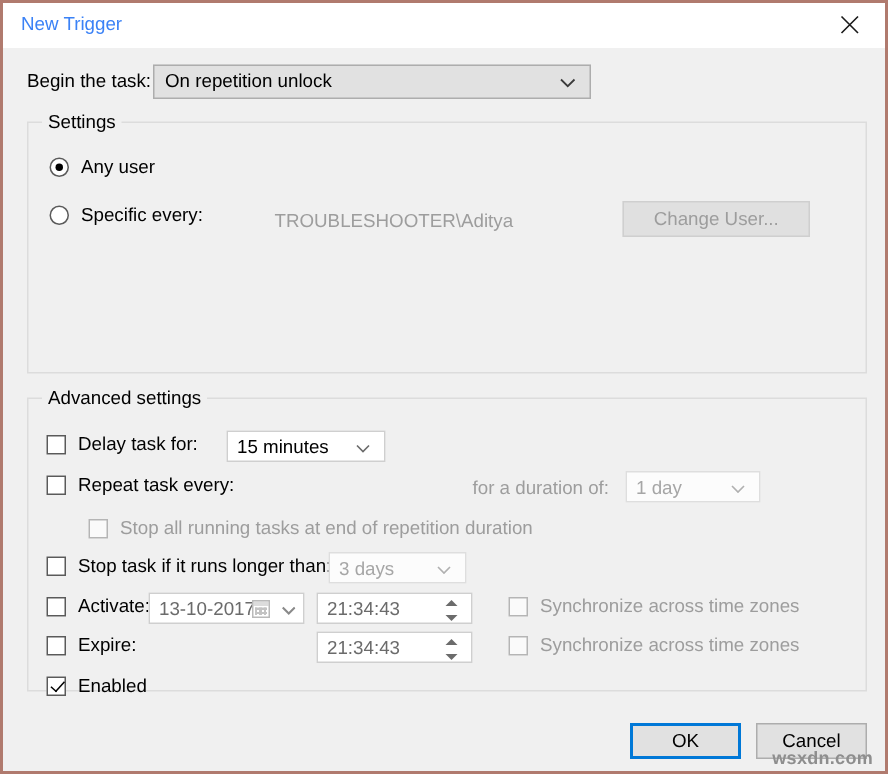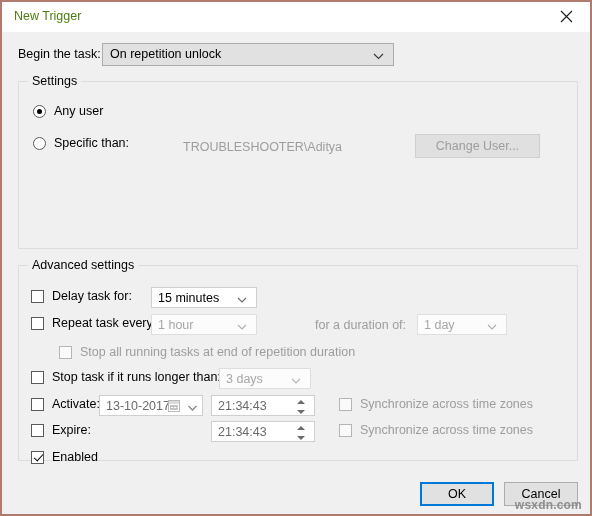--- a/index.html
+++ b/index.html
@@ -25,21 +25,21 @@
     width: 100%;
     height: 30px;
     background: #ffffff;
     box-sizing: border-box;
   }
   .title-text {
     position: absolute;
     left: 12px;
     top: 7px;
     font-size: 12.5px;
-    color: #4d7c0f;
+    color: #3b82f6;
     white-space: nowrap;
   }
   .close-btn {
     position: absolute;
     right: 2px;
     top: 0;
     width: 44px;
     height: 29px;
     display: flex;
     align-items: center;
@@ -334,21 +334,21 @@
     <div class="group" id="settings-group">
       <div class="group-title">Settings</div>
 
       <div class="radio-row" style="left:14px; top:22px;">
         <span class="radio-box on"></span>
         <span class="ctl-label">Any user</span>
       </div>
 
       <div class="radio-row" style="left:14px; top:54px;">
         <span class="radio-box"></span>
-        <span class="ctl-label">Specific than:</span>
+        <span class="ctl-label">Specific every:</span>
       </div>
 
       <div class="static-text" style="left:164px; top:58px;">TROUBLESHOOTER\Aditya</div>
 
       <div class="btn disabled" style="left:396px; top:52px; width:125px; height:24px;">Change User...</div>
     </div>
 
     <div class="group" id="advanced-group">
       <div class="group-title">Advanced settings</div>
 
@@ -361,28 +361,20 @@
         <span class="chev">
           <svg width="10" height="6" viewBox="0 0 10 6">
               <path d="M1 1 L5 5 L9 1" stroke="#6b6b6b" stroke-width="1.1" fill="none"></path>
             </svg>
         </span>
       </div>
 
       <div class="check-row" style="left:12px; top:50px;">
         <span class="cb-box"></span>
         <span class="ctl-label">Repeat task every:</span>
-      </div>
-      <div class="combo disabled" style="left:132px; top:48px; width:106px; height:21px;">
-        <span class="cb-text">1 hour</span>
-        <span class="chev">
-          <svg width="10" height="6" viewBox="0 0 10 6">
-              <path d="M1 1 L5 5 L9 1" stroke="#b0b0b0" stroke-width="1.1" fill="none"></path>
-            </svg>
-        </span>
       </div>
 
       <div class="static-text" style="left:296px; top:52px;">for a duration of:</div>
       <div class="combo disabled" style="left:398px; top:48px; width:90px; height:21px;">
         <span class="cb-text">1 day</span>
         <span class="chev">
           <svg width="10" height="6" viewBox="0 0 10 6">
               <path d="M1 1 L5 5 L9 1" stroke="#b0b0b0" stroke-width="1.1" fill="none"></path>
             </svg>
         </span>

